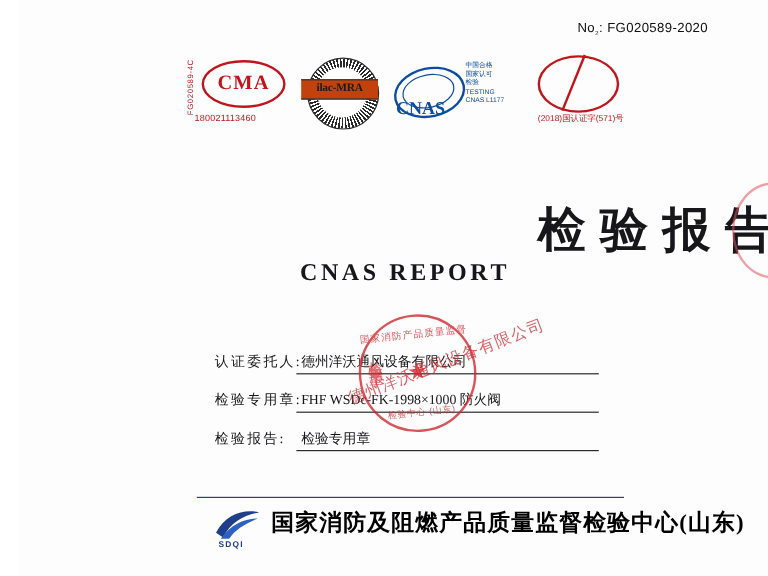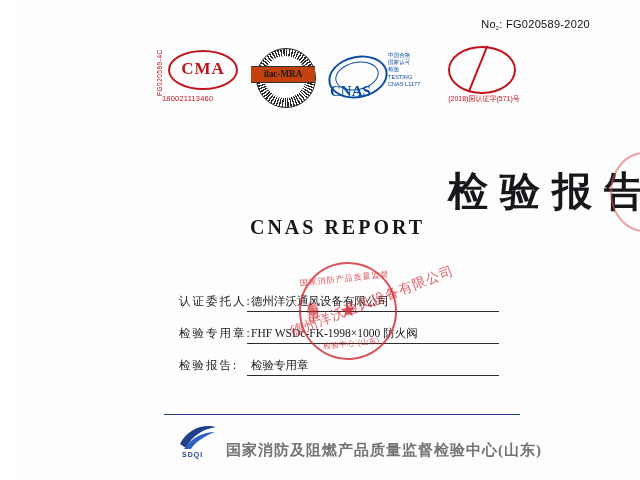--- a/index.html
+++ b/index.html
@@ -390,27 +390,26 @@
     top: 27px;
     font-size: 7px;
     color: #1f3f8a;
     letter-spacing: 1px;
     font-weight: bold;
   }
   .footer-cn {
     position: absolute;
     left: 62px;
     top: 3px;
-    font-size: 15px;
-    font-weight: bold;
-    color: #737373;
+    font-size: 19px;
+    font-weight: bold;
+    color: #000000;
     letter-spacing: 1px;
     font-family: "Liberation Serif", serif;
     white-space: nowrap;
-    margin-top: 18px;
   }
   .footer-en {
     position: absolute;
     left: 62px;
     top: 24px;
     font-size: 7.4px;
     color: #1b3d8f;
     letter-spacing: 0.1px;
     white-space: nowrap;
   }

